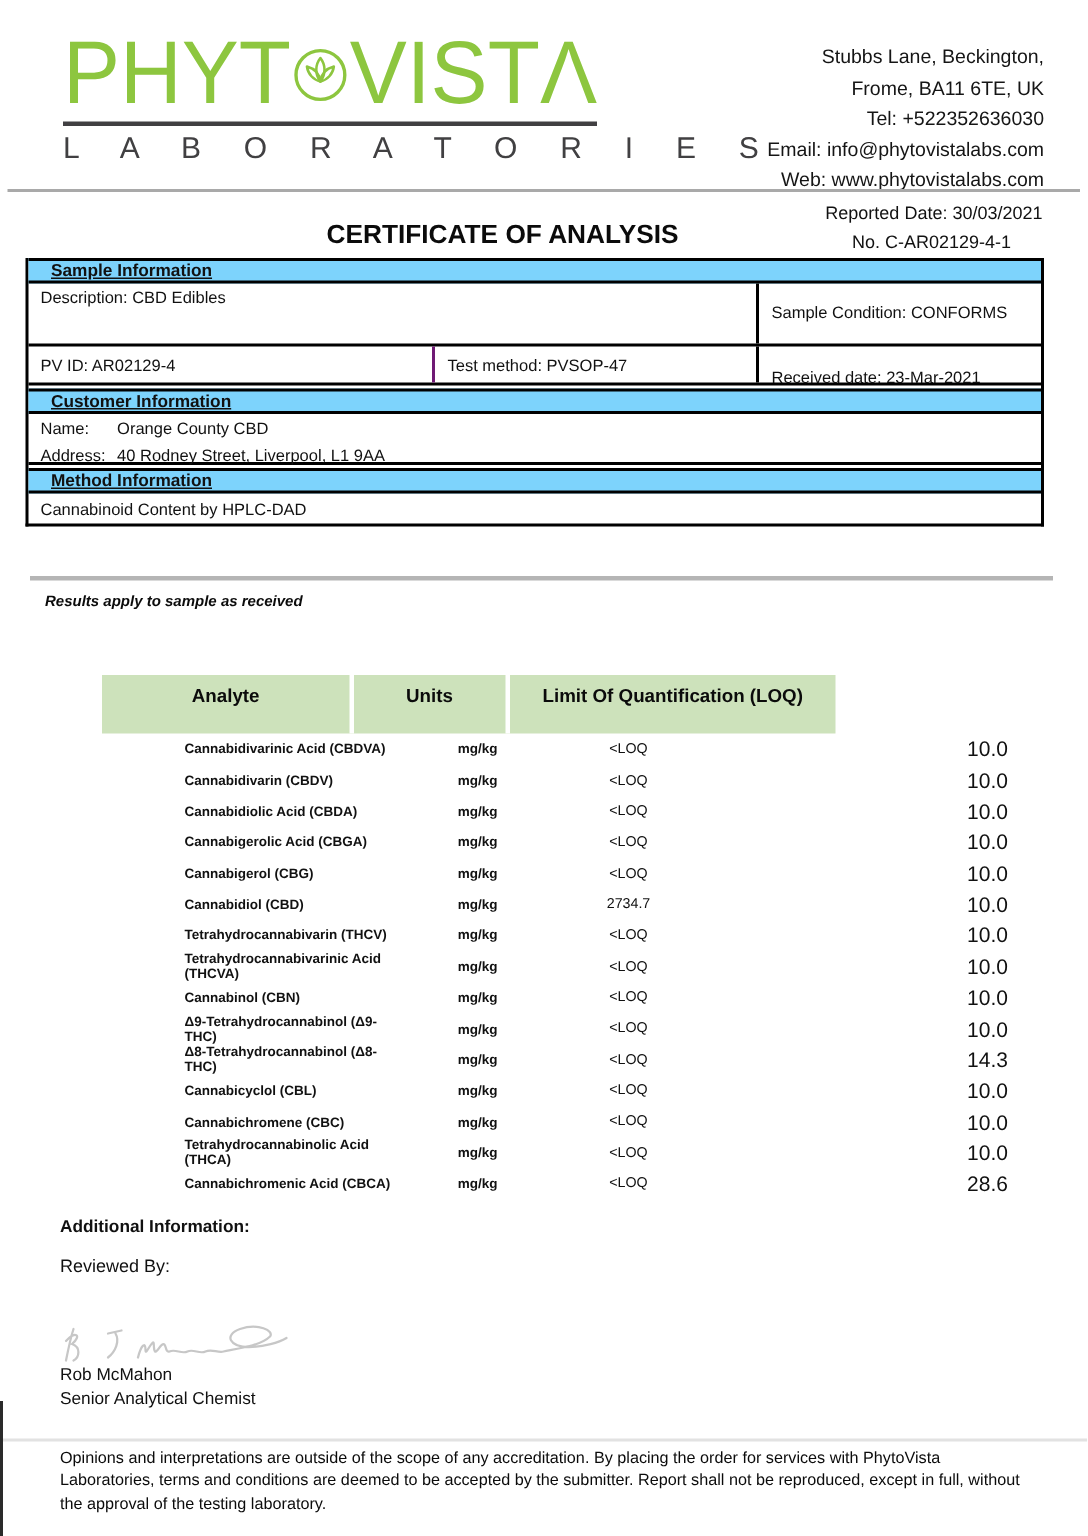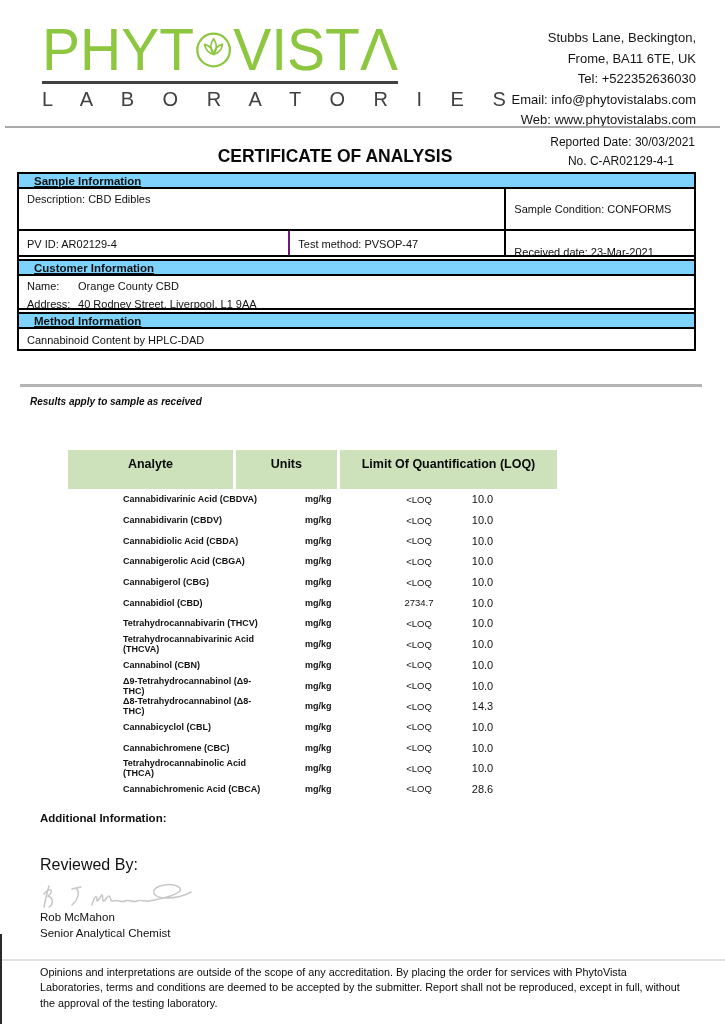--- a/index.html
+++ b/index.html
@@ -55,25 +55,25 @@
   .rhead { display:flex; height:39px; }
   .rhead .hcell { background:#cde2bb; font-weight:bold; font-size:12.5px; text-align:center; padding-top:7px; color:#0b0b0b; }
   .rhead .h1 { width:27.8%; border-right:3px solid #fff; }
   .rhead .h2 { width:17.2%; border-right:3px solid #fff; }
   .rhead .h3 { width:19.0%; }
   .rhead .h4 { width:36.0%; }
   .rrow { display:flex; height:20.7px; align-items:center; font-size:9px;margin-left:48px; }
   .rrow .analyte { width:27.8%; font-weight:bold; padding-left:7px; }
   .rrow .units { width:17.2%; font-weight:bold; text-align:center; }
   .rrow .result { width:19.0%; text-align:center; font-size:9.5px; }
-  .rrow .loq { width:36.0%; text-align:left; font-size:11px; }
+  .rrow .loq { width:36.0%; text-align:right; font-size:14px; }
 
   
   .addl { position:absolute; top:812px; left:40px; font-size:11.5px; font-weight:bold; }
-  .reviewed { position:absolute; top:856px; left:40px; font-size:16px; }
+  .reviewed { position:absolute; top:837px; left:40px; font-size:12px; }
   .sig { position:absolute; top:877px; left:36px; }
   .sig-name { position:absolute; top:910px; left:40px; font-size:11.5px; line-height:15.5px; }
   .foot-rule { position:absolute; top:959px; left:0; right:0; height:2px; background:#e2e2e2; }
   .disclaimer { position:absolute; top:965px; left:40px; width:648px; font-size:10.8px; line-height:15.3px; color:#0b0b0b; }
   .edge-artifact { position:absolute; left:0; top:934px; width:2px; height:90px; background:#2a2a2a; }
 </style>
 </head>
 <body>
 
 <div class="page">

